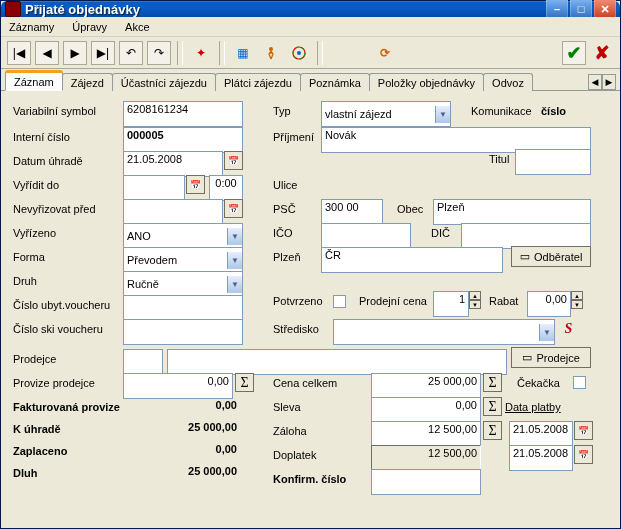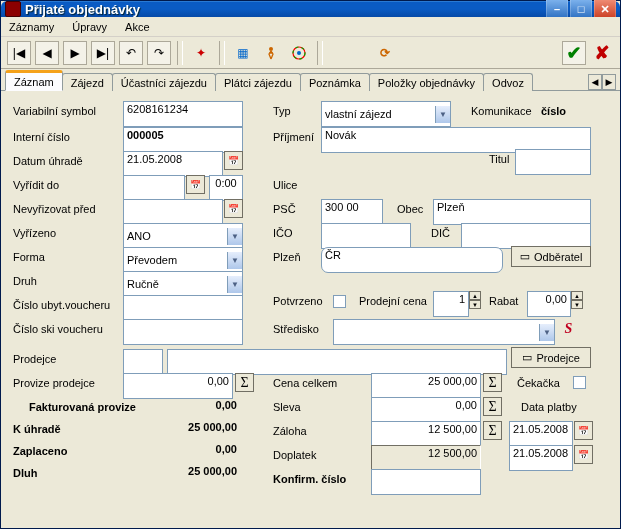--- a/index.html
+++ b/index.html
@@ -311,21 +311,21 @@
     <div class="inp" style="position:absolute;left:122px;top:228px;width:120px;"></div>
 
     <div style="position:absolute;left:12px;top:262px;" class="lbl">Prodejce</div>
     <div class="inp" style="position:absolute;left:122px;top:258px;width:40px;"></div>
     <div class="inp" style="position:absolute;left:166px;top:258px;width:340px;"></div>
 
     <div style="position:absolute;left:12px;top:286px;" class="lbl">Provize prodejce</div>
     <div class="inp" style="position:absolute;left:122px;top:282px;width:110px;text-align:right;">0,00</div>
     <div class="sigma" style="position:absolute;left:234px;top:282px;">Σ</div>
 
-    <div style="position:absolute;left:28px;top:310px;" class="lbl bold">Fakturovaná provize</div>
+    <div style="position:absolute;left:12px;top:310px;" class="lbl bold">Fakturovaná provize</div>
     <div class="readonly" style="position:absolute;left:122px;top:308px;width:114px;">0,00</div>
 
     <div style="position:absolute;left:12px;top:332px;" class="lbl bold">K úhradě</div>
     <div class="readonly" style="position:absolute;left:122px;top:330px;width:114px;">25 000,00</div>
 
     <div style="position:absolute;left:12px;top:354px;" class="lbl bold">Zaplaceno</div>
     <div class="readonly" style="position:absolute;left:122px;top:352px;width:114px;">0,00</div>
 
     <div style="position:absolute;left:12px;top:376px;" class="lbl bold">Dluh</div>
     <div class="readonly" style="position:absolute;left:122px;top:374px;width:114px;">25 000,00</div>
@@ -350,21 +350,21 @@
     <div class="inp" style="position:absolute;left:320px;top:108px;width:62px;">300 00</div>
     <div style="position:absolute;left:396px;top:112px;" class="lbl">Obec</div>
     <div class="inp" style="position:absolute;left:432px;top:108px;width:158px;">Plzeň</div>
 
     <div style="position:absolute;left:272px;top:136px;" class="lbl">IČO</div>
     <div class="inp" style="position:absolute;left:320px;top:132px;width:90px;"></div>
     <div style="position:absolute;left:430px;top:136px;" class="lbl">DIČ</div>
     <div class="inp" style="position:absolute;left:460px;top:132px;width:130px;"></div>
 
     <div style="position:absolute;left:272px;top:160px;" class="lbl">Plzeň</div>
-    <div class="inp" style="position:absolute;left:320px;top:156px;width:182px;border-radius:7px;">ČR</div>
+    <div class="inp" style="position:absolute;left:320px;top:156px;width:182px;">ČR</div>
     <div class="btn" style="position:absolute;left:510px;top:155px;width:80px;">
       <span>▭</span>
         <span>Odběratel</span>
     </div>
 
     <div style="position:absolute;left:272px;top:204px;" class="lbl">Potvrzeno</div>
     <div class="chk" style="position:absolute;left:332px;top:204px;"></div>
     <div style="position:absolute;left:358px;top:204px;" class="lbl">Prodejní cena</div>
     <div class="inp" style="position:absolute;left:432px;top:200px;width:36px;text-align:right;">1</div>
     <div class="spin" style="position:absolute;left:468px;top:200px;">
@@ -404,21 +404,21 @@
 
     <div style="position:absolute;left:272px;top:358px;" class="lbl">Doplatek</div>
     <div class="inp" style="position:absolute;left:370px;top:354px;width:110px;text-align:right;border:1px solid #716f64;border-right-color:#fff;border-bottom-color:#fff;background:#ece9d8;">12 500,00</div>
 
     <div style="position:absolute;left:272px;top:382px;font-weight:bold;" class="lbl">Konfirm. číslo</div>
     <div class="inp" style="position:absolute;left:370px;top:378px;width:110px;"></div>
 
     <div style="position:absolute;left:516px;top:286px;" class="lbl">Čekačka</div>
     <div class="chk" style="position:absolute;left:572px;top:285px;"></div>
 
-    <div style="position:absolute;left:520px;top:310px;" class="lbl">Data platby</div>
+    <div style="position:absolute;left:504px;top:310px;text-decoration:underline;" class="lbl">Data platby</div>
 
     <div class="inp" style="position:absolute;left:508px;top:330px;width:64px;">21.05.2008</div>
     <div class="datebtn" style="position:absolute;left:573px;top:330px;">📅</div>
 
     <div class="inp" style="position:absolute;left:508px;top:354px;width:64px;">21.05.2008</div>
     <div class="datebtn" style="position:absolute;left:573px;top:354px;">📅</div>
 
   </div>
 </div>
 

